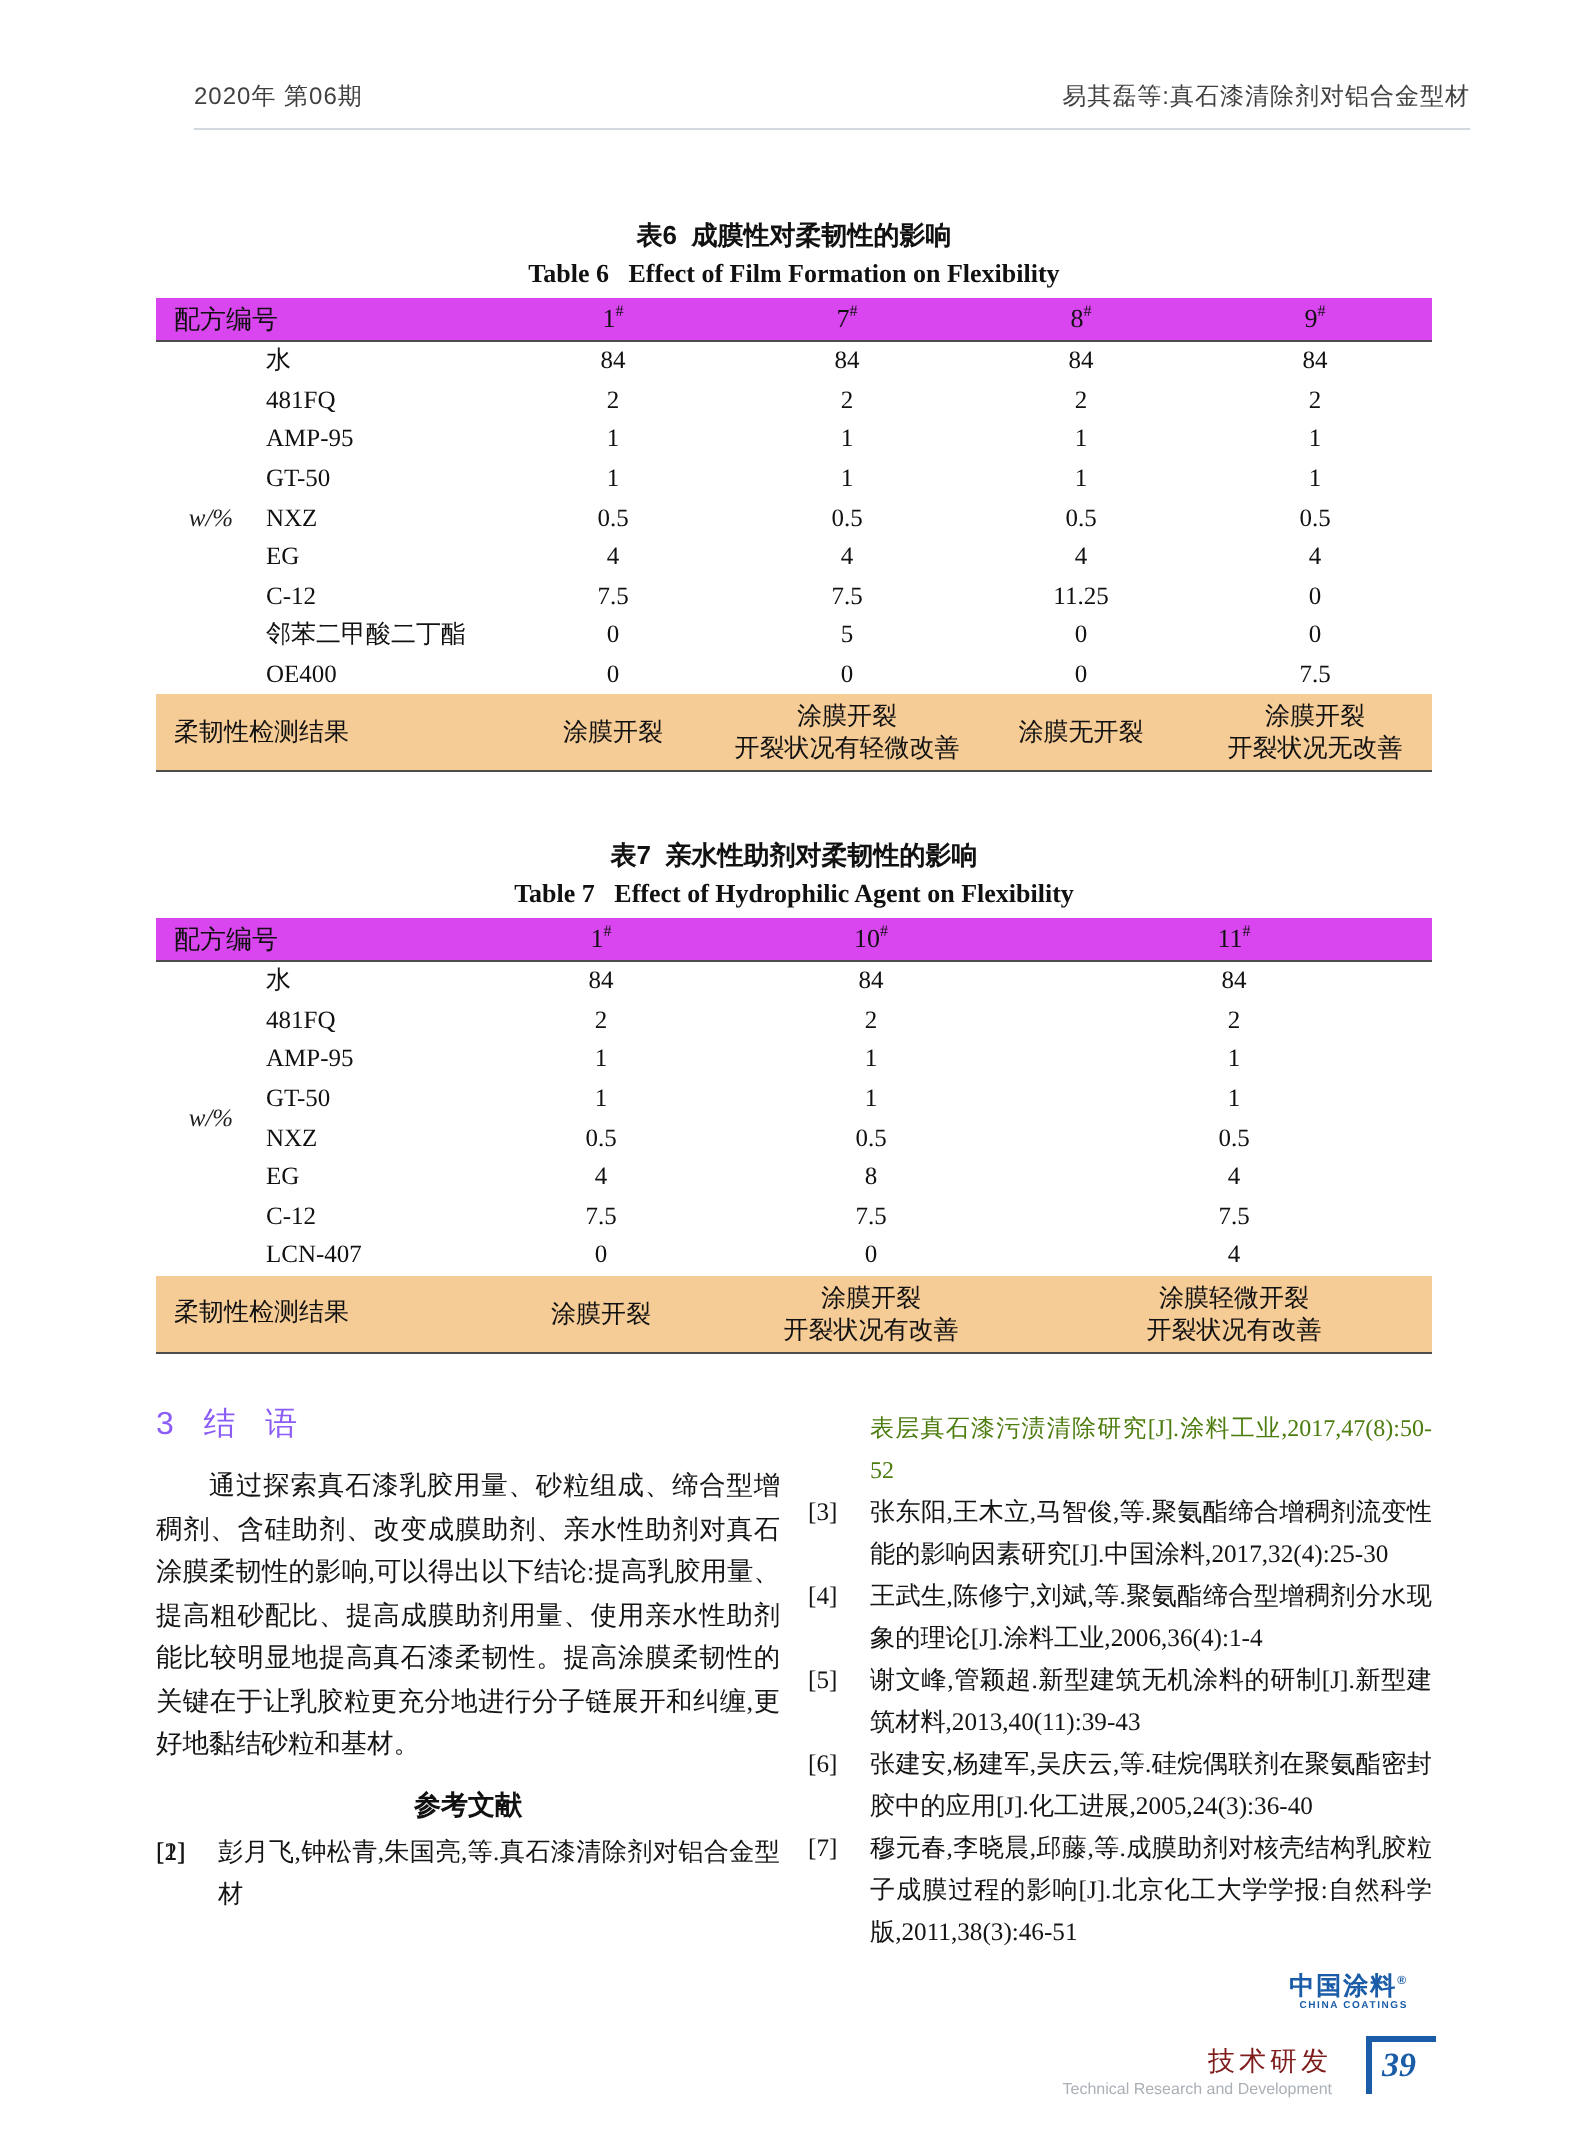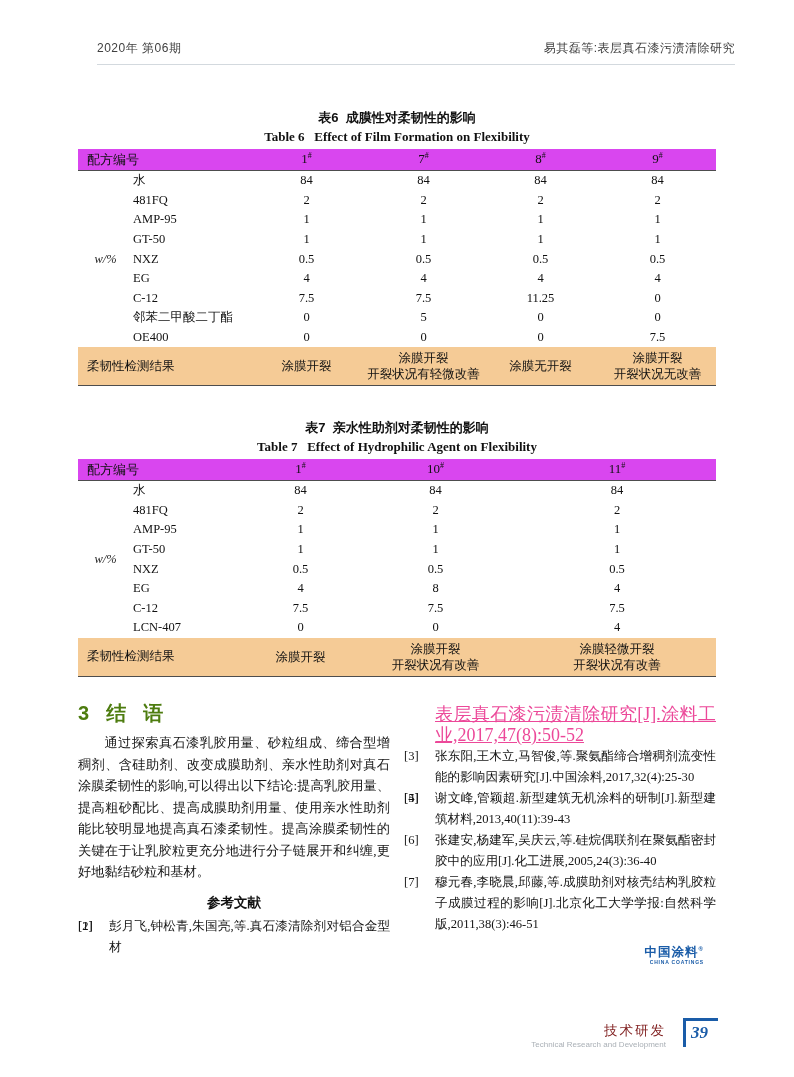--- a/index.html
+++ b/index.html
@@ -47,39 +47,39 @@
   tr.res td.lbl{padding-left:9px;text-align:left;}
   tr.res td.rv{
     text-align:center;white-space:pre-line;line-height:16px;
     font-family:"Liberation Serif",serif;
   }
 
   
   .col-left{left:78px;top:700px;width:312px;}
   .col-right{left:404px;top:700px;width:312px;}
   .sec-heading{
-    color:#4d7c0f;font-size:20px;font-weight:bold;white-space:pre;
+    color:#8b5cf6;font-size:16px;font-weight:normal;white-space:pre;
     letter-spacing:2px;line-height:26px;margin-bottom:6px;
   }
   .body-par{
     font-size:13.2px;line-height:21.5px;text-align:justify;text-indent:2em;
     font-family:"Liberation Serif",serif;color:#141414;
   }
   .ref-heading{
     text-align:center;font-weight:bold;font-size:13.5px;color:#111;
     margin-top:11px;margin-bottom:4px;
   }
   .ref-item{
     position:relative;padding-left:31px;font-size:12.6px;line-height:21px;
     font-family:"Liberation Serif",serif;color:#141414;text-align:justify;
   }
   .ref-item .ref-num{position:absolute;left:0;top:0;}
   .ref-cont{
-    padding-left:31px;font-size:18px;line-height:21px;
-    font-family:"Liberation Serif",serif;color:#ec4899;text-align:justify;text-decoration:underline;
+    padding-left:31px;font-size:12px;line-height:21px;
+    font-family:"Liberation Serif",serif;color:#4d7c0f;text-align:justify;
   }
 
   
   .brand{margin-top:8px;text-align:right;padding-right:12px;color:#1a5ca8;}
   .brand-cn{font-size:12.5px;font-weight:bold;letter-spacing:1px;line-height:13px;}
   .brand-cn sup{font-size:6px;}
   .brand-en{font-size:5px;font-weight:bold;letter-spacing:.8px;line-height:7px;}
 
   
   .footer{right:76px;top:1018px;display:flex;align-items:flex-start;}
@@ -91,21 +91,21 @@
     border-top:3px solid #1a5ca8;border-left:3px solid #1a5ca8;
     color:#1a5ca8;font-family:"Liberation Serif",serif;font-style:italic;font-weight:bold;
     font-size:17px;padding-left:5px;padding-top:2px;
   }
 </style>
 </head>
 <body>
 
 <div class="abs page-header">
   <span>2020年  第06期</span>
-  <span>易其磊等:表层真石漆污渍清除研究</span>
+  <span>易其磊等:真石漆清除剂对铝合金型材</span>
 </div>
 
 <div class="abs" style="left:78px;top:108px;">
   <div class="tbl-title-cn">表6  成膜性对柔韧性的影响</div>
   <div class="tbl-title-en">Table 6   Effect of Film Formation on Flexibility</div>
   <table class="tbl">
     <colgroup>
         <col style="width:55px">
         <col style="width:115px">
         <col style="width:117px">
@@ -291,20 +291,21 @@
 </div>
 
 <div class="abs col-right">
   <div class="ref-cont" style="margin-top:4px;">表层真石漆污渍清除研究[J].涂料工业,2017,47(8):50-52</div>
   <div class="ref-item">
     <span class="ref-num">[3]</span>
     <span>张东阳,王木立,马智俊,等.聚氨酯缔合增稠剂流变性能的影响因素研究[J].中国涂料,2017,32(4):25-30</span>
   </div>
   <div class="ref-item">
     <span class="ref-num">[4]</span>
+    <span>王武生,陈修宁,刘斌,等.聚氨酯缔合型增稠剂分水现象的理论[J].涂料工业,2006,36(4):1-4</span>
   </div>
   <div class="ref-item">
     <span class="ref-num">[5]</span>
     <span>谢文峰,管颖超.新型建筑无机涂料的研制[J].新型建筑材料,2013,40(11):39-43</span>
   </div>
   <div class="ref-item">
     <span class="ref-num">[6]</span>
     <span>张建安,杨建军,吴庆云,等.硅烷偶联剂在聚氨酯密封胶中的应用[J].化工进展,2005,24(3):36-40</span>
   </div>
   <div class="ref-item">

